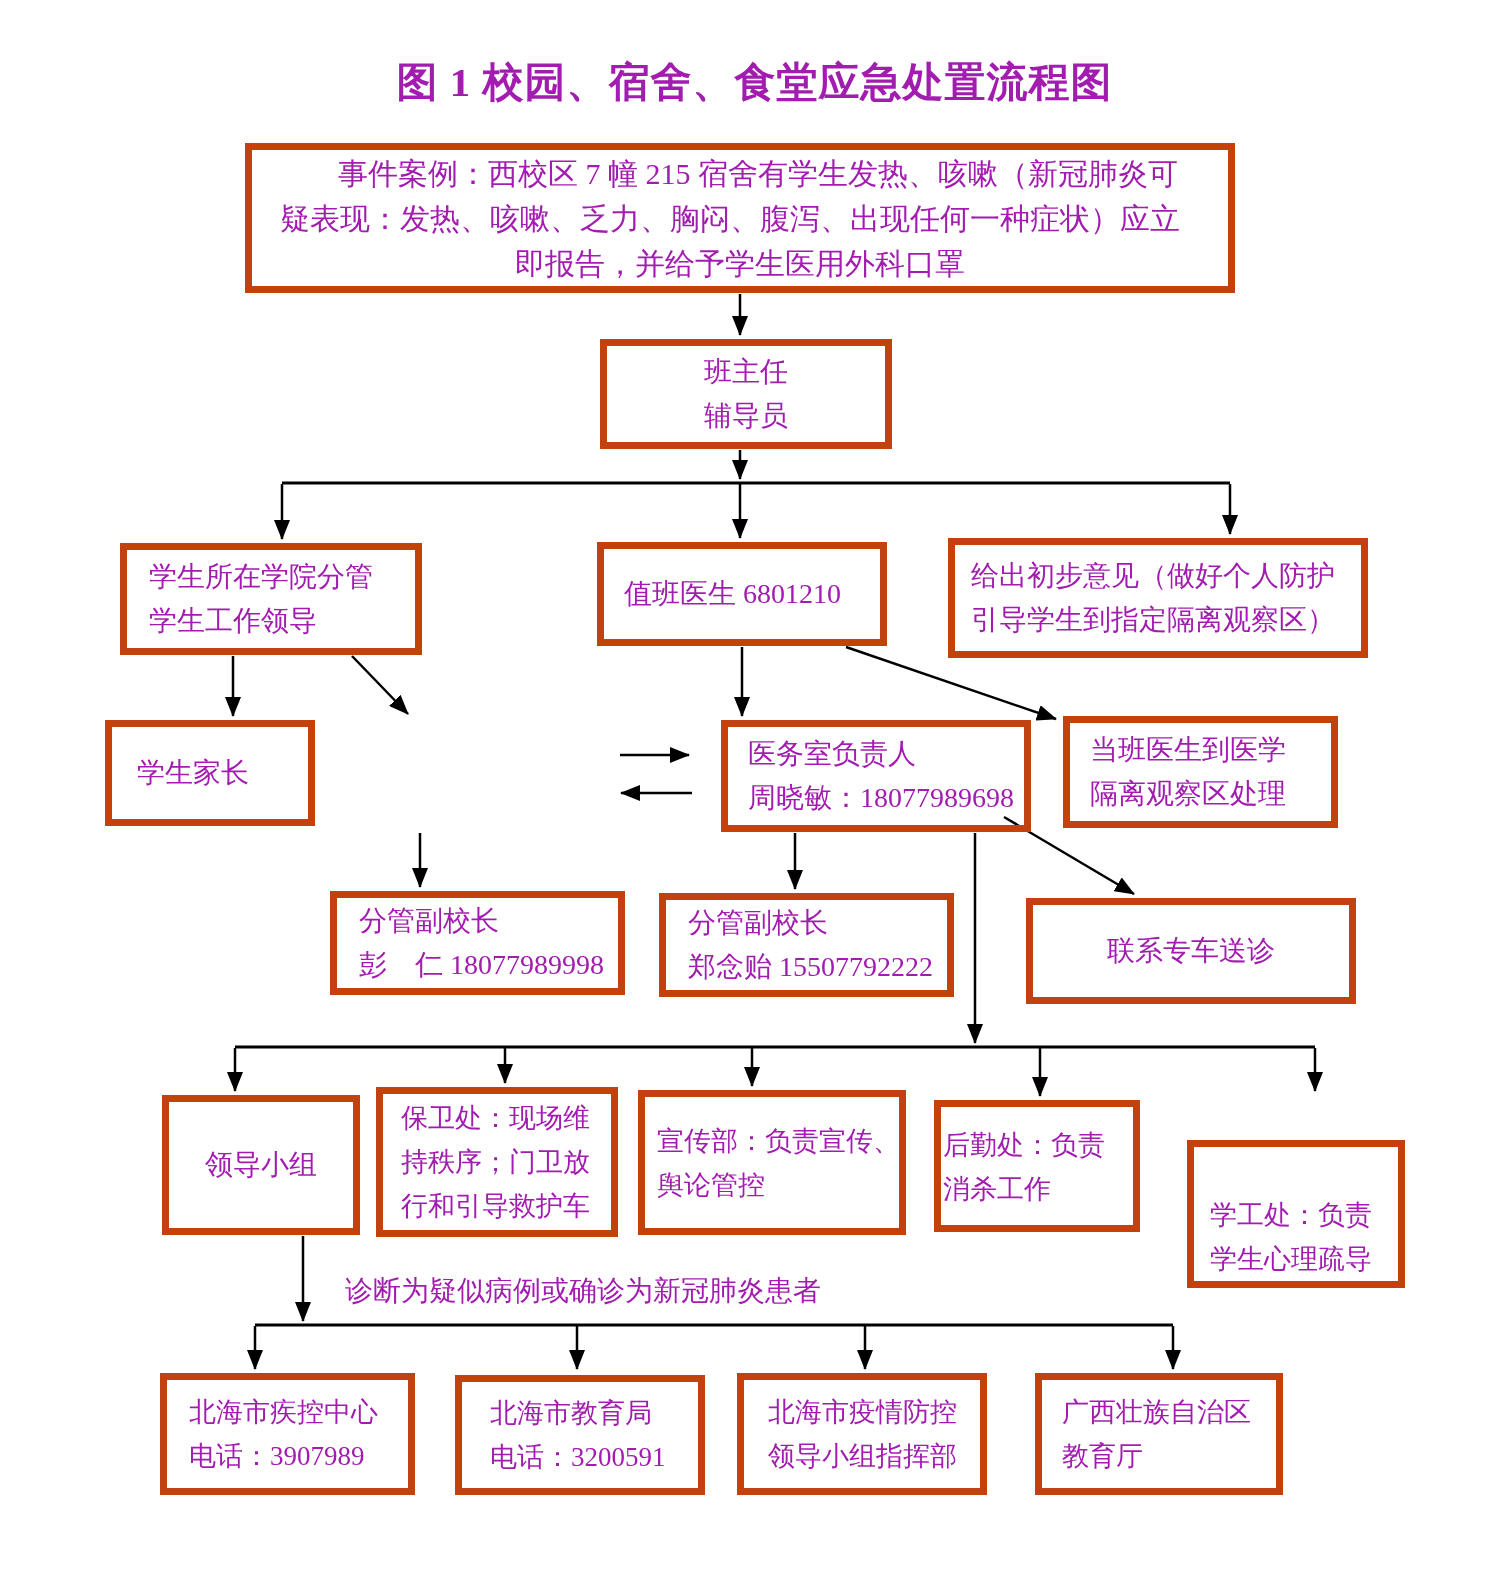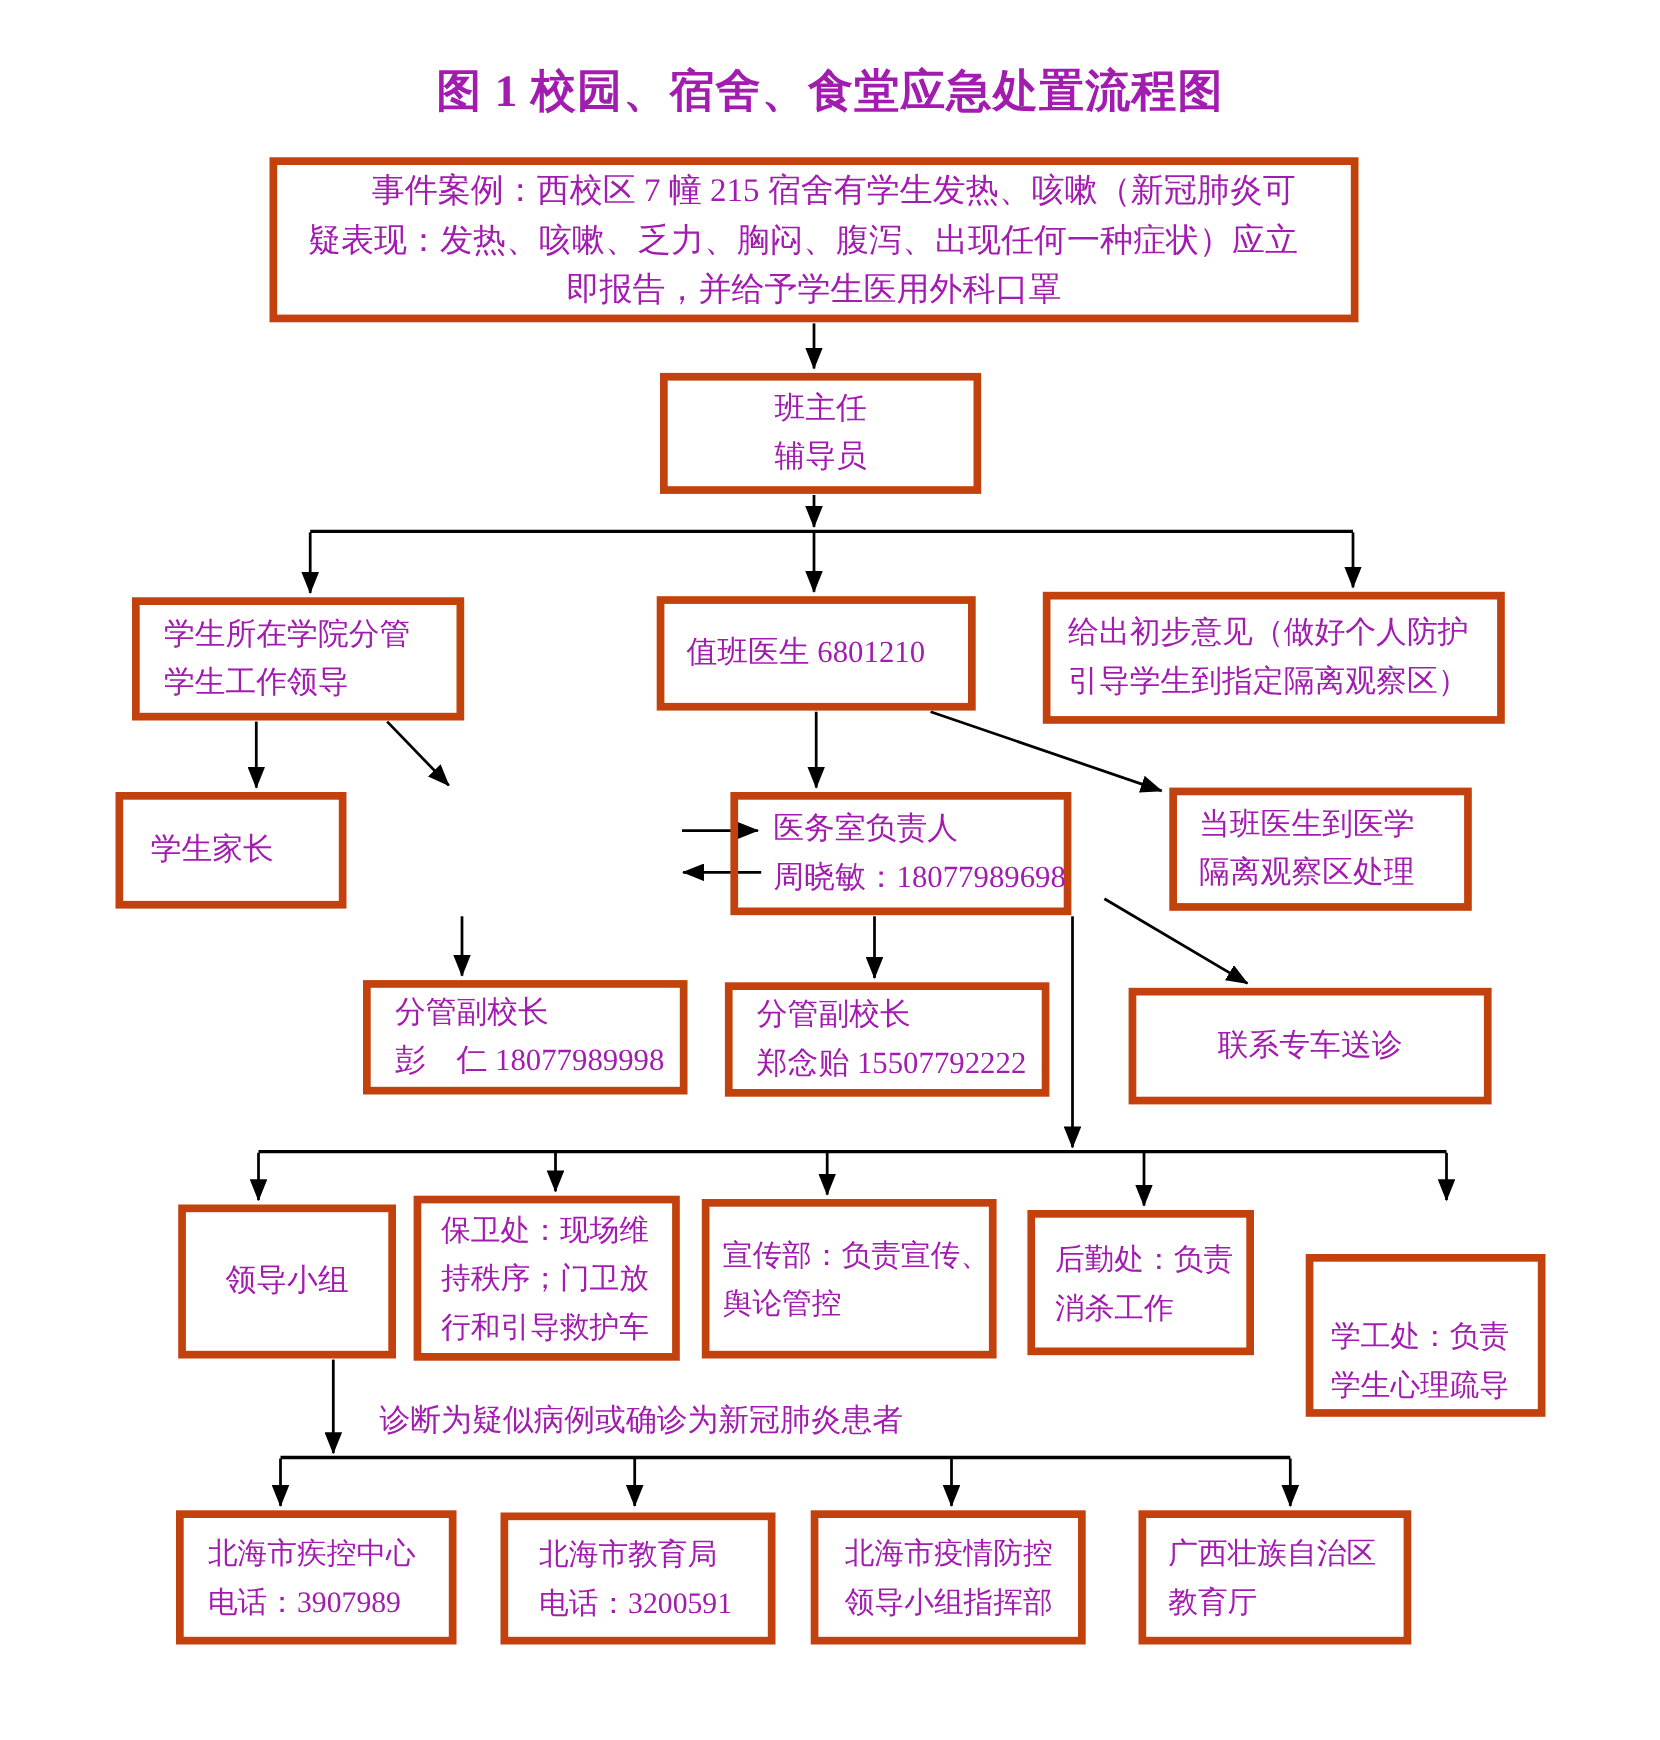--- a/index.html
+++ b/index.html
@@ -122,21 +122,21 @@
   <div class="node" style="left:948px;top:538px;width:420px;height:120px;padding-left:16px">
     <div class="ln">给出初步意见（做好个人防护</div>
     <div class="ln">引导学生到指定隔离观察区）</div>
   </div>
 
   <div class="node" style="left:105px;top:720px;width:210px;height:106px;padding-left:25px">
     <div class="ln">学生家长</div>
   </div>
 
 
-  <div class="node" style="left:664px;top:720px;width:310px;height:112px;padding-left:32px">
+  <div class="node" style="left:721px;top:720px;width:310px;height:112px;padding-left:20px">
     <div class="ln">医务室负责人</div>
     <div class="ln">周晓敏：18077989698</div>
   </div>
 
   <div class="node" style="left:1063px;top:716px;width:275px;height:112px;padding-left:20px">
     <div class="ln">当班医生到医学</div>
     <div class="ln">隔离观察区处理</div>
   </div>
 
   <div class="node" style="left:330px;top:891px;width:295px;height:104px;padding-left:22px">
@@ -161,21 +161,21 @@
     <div class="ln">保卫处：现场维</div>
     <div class="ln">持秩序；门卫放</div>
     <div class="ln">行和引导救护车</div>
   </div>
 
   <div class="node f27" style="left:638px;top:1090px;width:268px;height:145px;padding-left:12px;justify-content:flex-start;padding-top:22px">
     <div class="ln">宣传部：负责宣传、</div>
     <div class="ln">舆论管控</div>
   </div>
 
-  <div class="node f27" style="left:934px;top:1100px;width:206px;height:132px;padding-left:18px;justify-content:flex-start;padding-top:16px">
+  <div class="node f27" style="left:934px;top:1100px;width:206px;height:132px;padding-left:2px;justify-content:flex-start;padding-top:16px">
     <div class="ln">后勤处：负责</div>
     <div class="ln">消杀工作</div>
   </div>
 
   <div class="node f27" style="left:1187px;top:1140px;width:218px;height:148px;padding-left:16px;justify-content:flex-end;padding-top:24px">
     <div class="ln">学工处：负责</div>
     <div class="ln">学生心理疏导</div>
   </div>
 
   <div class="edge-label" style="left:345px;top:1272px">诊断为疑似病例或确诊为新冠肺炎患者</div>

